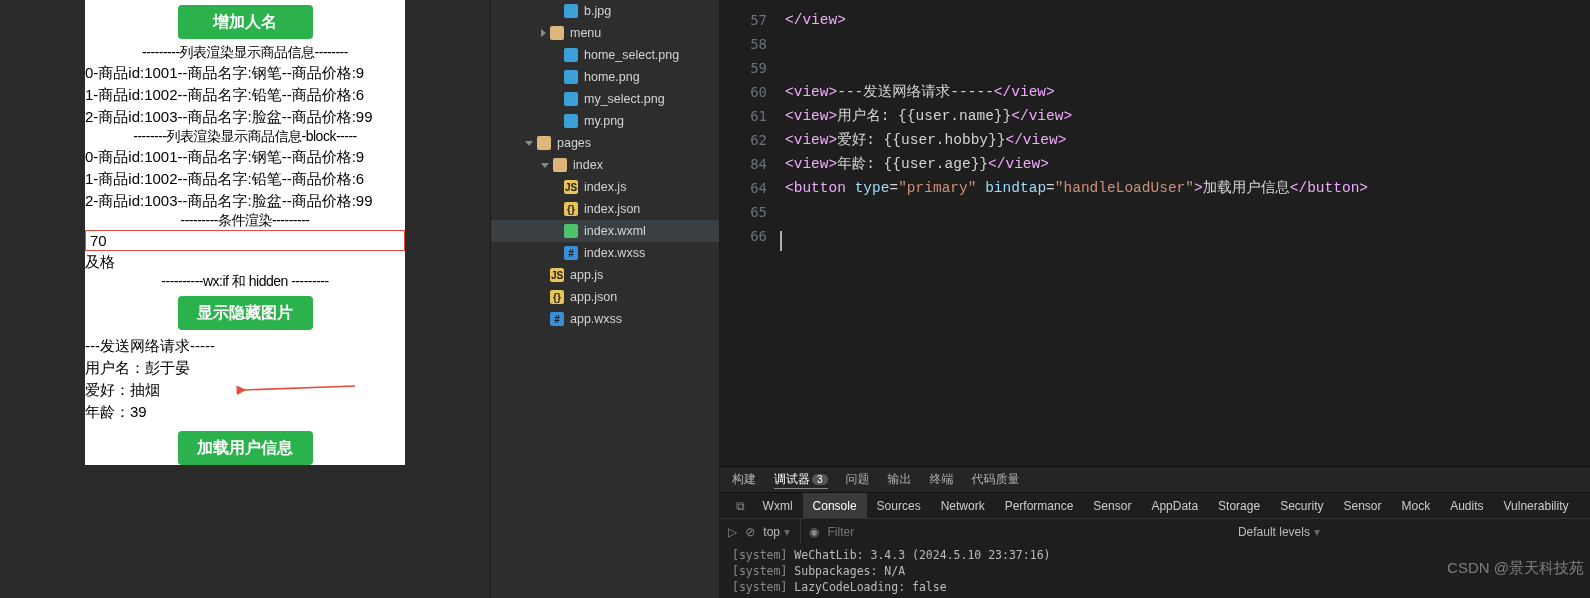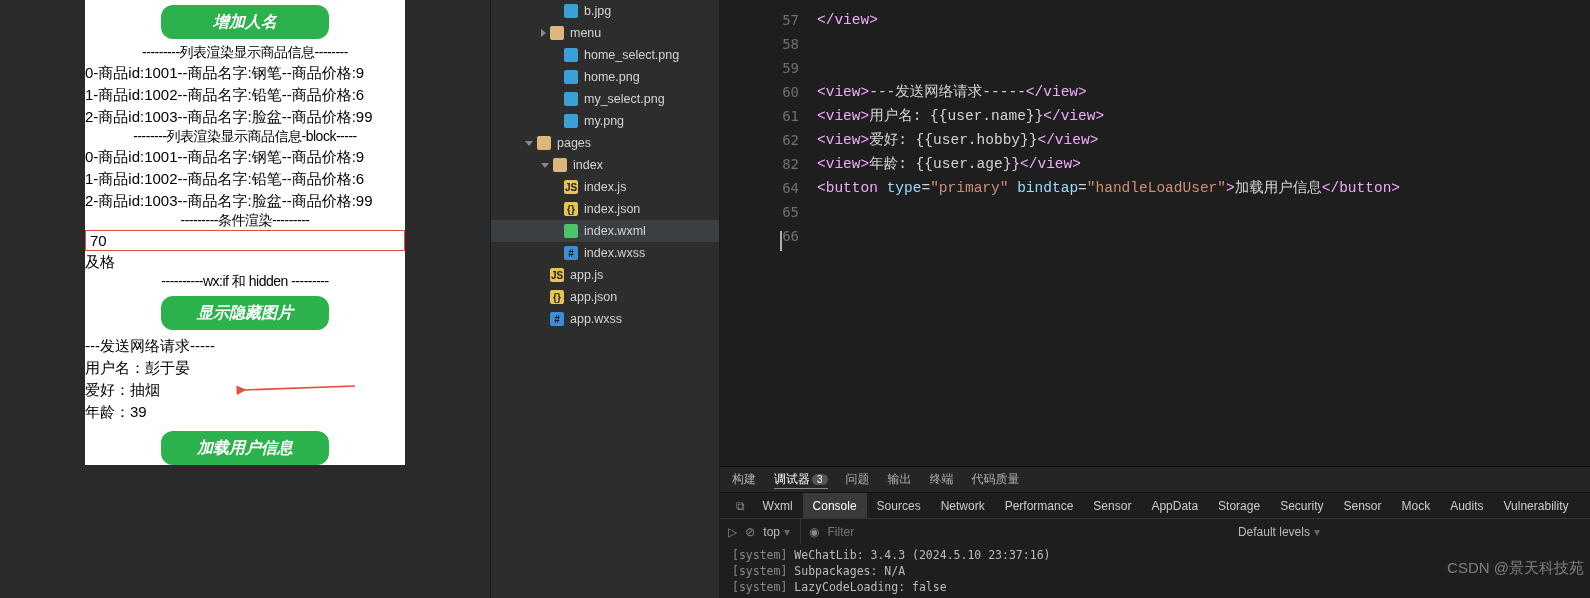--- a/index.html
+++ b/index.html
@@ -1,34 +1,34 @@
 <!DOCTYPE html>
 <html><head>
 <meta charset="utf-8">
 <style>
   * { box-sizing: border-box; margin: 0; padding: 0; }
   html, body { width: 1590px; height: 598px; font-family: "Segoe UI", Arial, sans-serif; background: #2a2a2a; overflow: hidden; }
   .outer { display: flex; width: 1590px; height: 598px; }
   
   .sim-wrap { width: 490px; background: #2a2a2a; display: flex; justify-content: center; padding-top: 0; }
   .phone { width: 320px; height: 465px; background: #fff; font-size: 15px; color: #000; overflow: hidden; text-align: left; }
-  .phone .btn { display: block; margin: 5px auto; width: 168px; height: 34px; background: #2bb24c; color: #fff; font-size: 16px; font-weight: 600; text-align: center; line-height: 34px; border-radius: 12px; font-style: italic; }
+  .phone .btn { display: block; margin: 5px auto; width: 135px; height: 34px; background: #2bb24c; color: #fff; font-size: 16px; font-weight: 600; text-align: center; line-height: 34px; border-radius: 4px; }
   .phone .divider { text-align: center; font-size: 14px; letter-spacing: -0.5px; }
   .phone .row { font-size: 15px; line-height: 22px; white-space: nowrap; }
   .phone .inputbox { border: 1px solid #e74c3c; padding: 1px 4px; font-size: 15px; }
   
   .tree-wrap { width: 230px; background: #2d2d2d; color: #d4d4d4; border-left: 1px solid #1a1a1a; border-right: 1px solid #1a1a1a; }
   .tree-wrap ul { list-style: none; }
   .tree-item { display: flex; align-items: center; height: 22px; font-size: 12.5px; cursor: pointer; }
   .tree-item.active { background: #3a3f44; }
   .tree-icon { width: 14px; height: 14px; margin-right: 6px; display: inline-flex; align-items: center; justify-content: center; font-size: 10px; }
   
   .editor-wrap { flex: 1; background: #1e1e1e; display: flex; flex-direction: column; position: relative; }
   .code-area { flex: 1; display: flex; overflow: hidden; position: relative; padding-top: 8px; }
-  .gutter { width: 65px; text-align: right; padding-right: 18px; color: #6b7178; font-size: 14px; line-height: 24px; font-family: Consolas, monospace; margin-left: 32px; }
+  .gutter { width: 65px; text-align: right; padding-right: 18px; color: #6b7178; font-size: 14px; line-height: 24px; font-family: Consolas, monospace; }
   .code { font-family: Consolas, "Courier New", monospace; font-size: 14.5px; line-height: 24px; color: #d4d4d4; white-space: pre; }
   .tag { color: #f0abfc; }
   .txt { color: #d4d4d4; }
   .attr { color: #9cdcfe; }
   .str { color: #ce9178; }
   .arrow { position: absolute; pointer-events: none; }
   
   .devtabs { height: 26px; background: #252526; border-top: 1px solid #111; display: flex; align-items: center; padding-left: 12px; gap: 18px; font-size: 12px; color: #b0b0b0; }
   .devtabs .act { color: #fff; border-bottom: 1px solid #888; }
   .devtabs .badge { display:inline-block; background:#555; border-radius:8px; font-size:10px; padding:0 5px; margin-left:2px; }
@@ -171,21 +171,21 @@
 
   <div class="editor-wrap">
     <div class="code-area">
       <div class="gutter" id="gutter">
           <div>57</div>
           <div>58</div>
           <div>59</div>
           <div>60</div>
           <div>61</div>
           <div>62</div>
-          <div>82</div>
+          <div>84</div>
           <div>64</div>
           <div>65</div>
           <div>66</div>
         </div>
       <div class="code" id="code"><div><span class="tag">&lt;/view&gt;</span></div><div>&nbsp;</div><div>&nbsp;</div><div><span class="tag">&lt;view&gt;</span><span class="txt">---发送网络请求-----</span><span class="tag">&lt;/view&gt;</span></div><div><span class="tag">&lt;view&gt;</span><span class="txt">用户名: {{user.name}}</span><span class="tag">&lt;/view&gt;</span></div><div><span class="tag">&lt;view&gt;</span><span class="txt">爱好: {{user.hobby}}</span><span class="tag">&lt;/view&gt;</span></div><div><span class="tag">&lt;view&gt;</span><span class="txt">年龄: {{user.age}}</span><span class="tag">&lt;/view&gt;</span></div><div><span class="tag">&lt;button</span> <span class="attr">type</span>=<span class="str">"primary"</span> <span class="attr">bindtap</span>=<span class="str">"handleLoadUser"</span><span class="tag">&gt;</span><span class="txt">加载用户信息</span><span class="tag">&lt;/button&gt;</span></div><div>&nbsp;</div><div>&nbsp;</div></div>
       <div class="cursor-line"></div>
       <svg class="arrow" style="left:300px; top:230px;" width="820" height="190">
         <defs>
             <marker id="ah2" markerWidth="10" markerHeight="10" refX="8" refY="3" orient="auto">
               <path d="M0,0 L9,3 L0,6 Z" fill="#e74c3c"></path>

